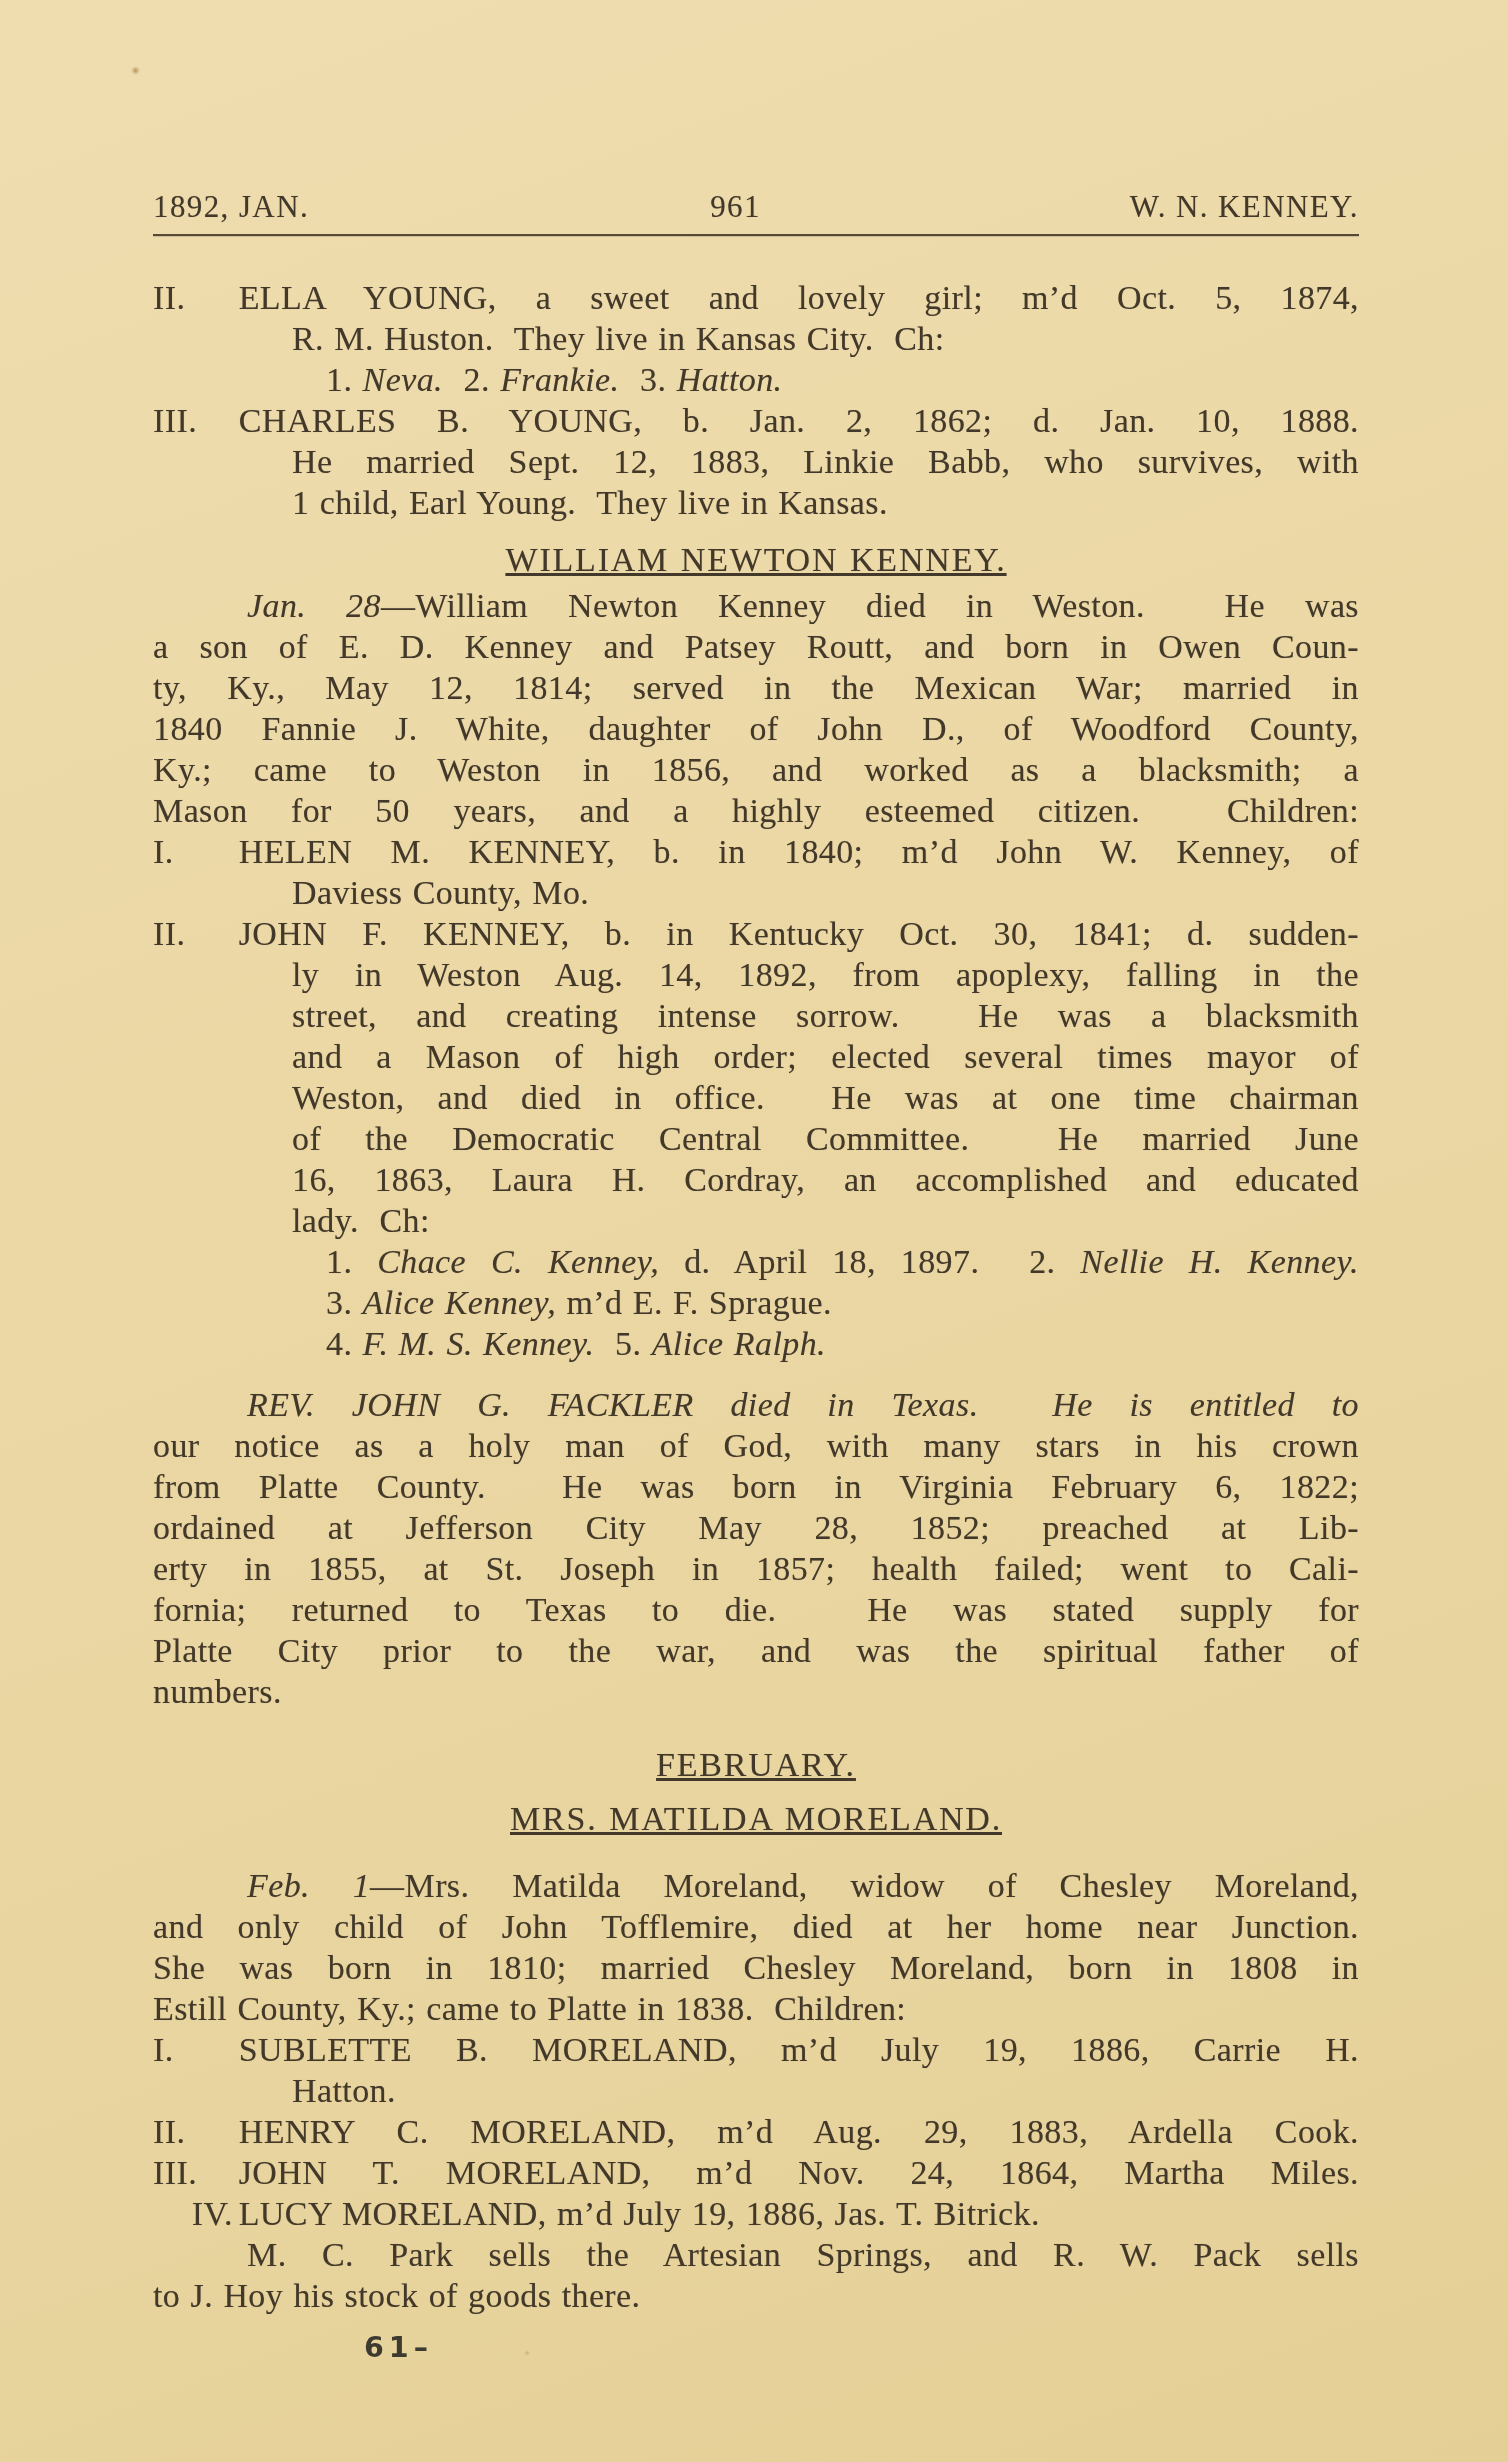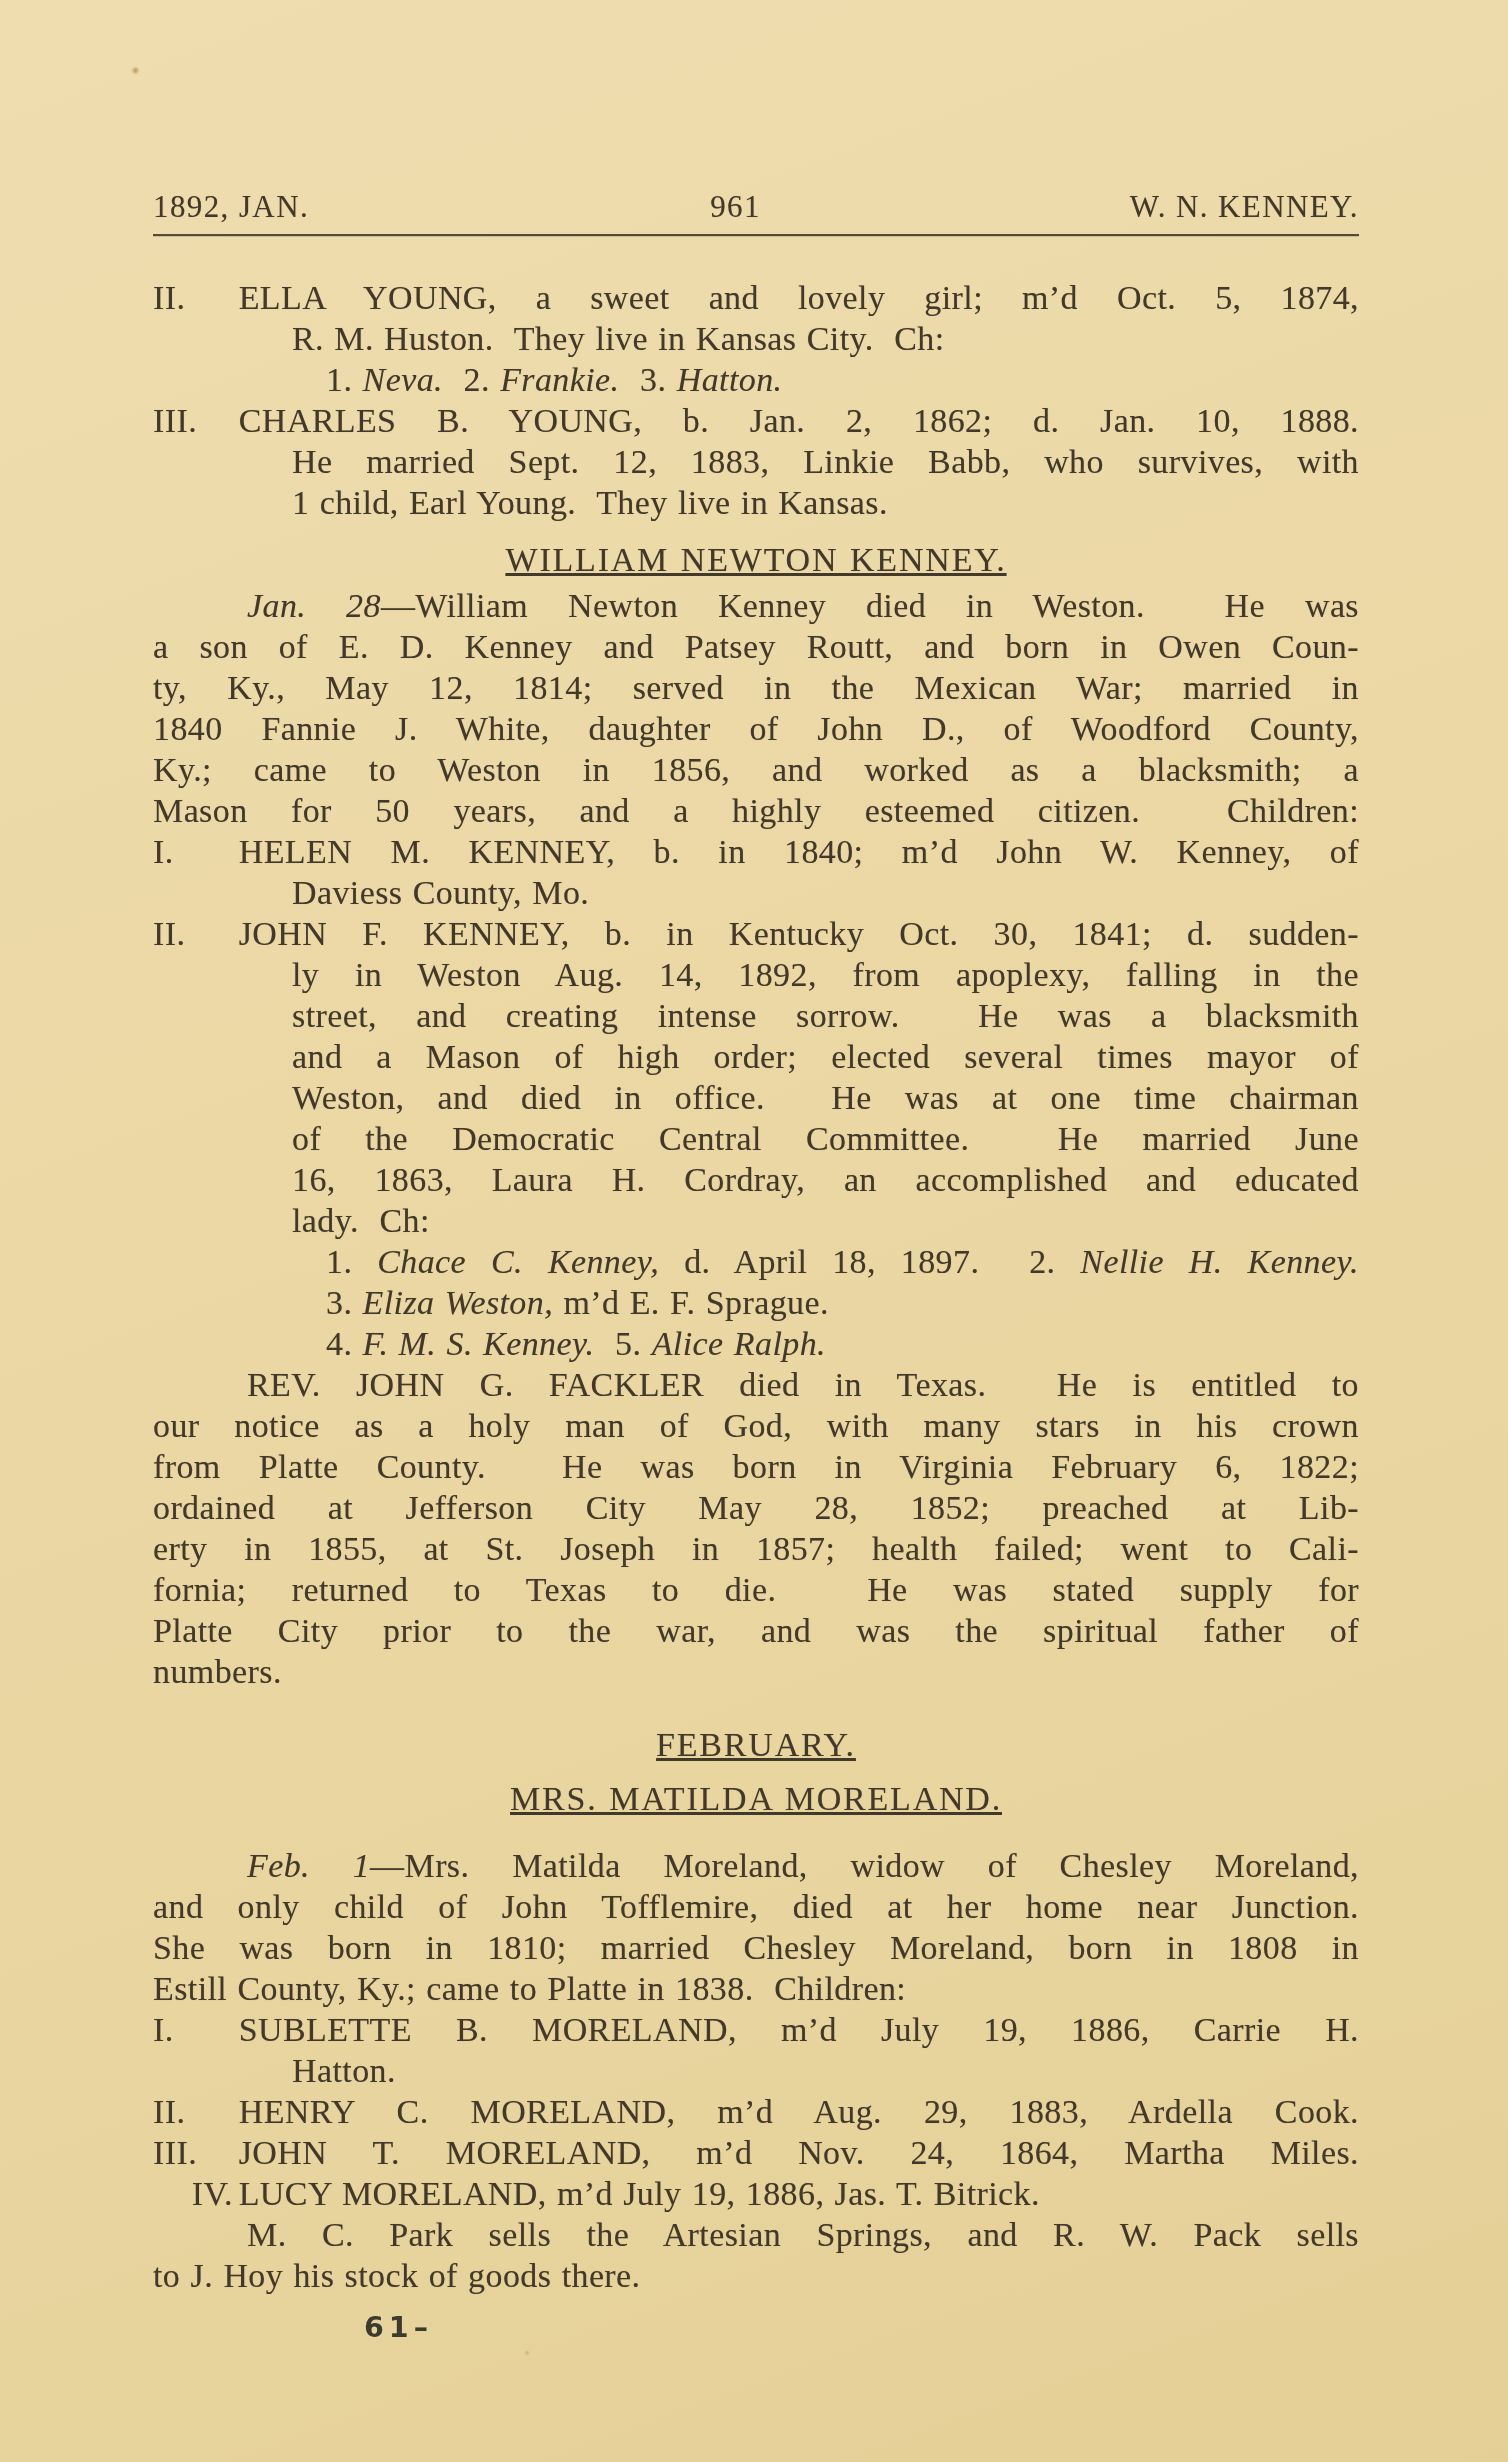--- a/index.html
+++ b/index.html
@@ -41,21 +41,21 @@
   }
   .j{text-align:justify;text-align-last:justify;}
   .cont{padding-left:139px;}
   .child{padding-left:173px;}
   .para{padding-left:94px;}
   .rn{display:inline-block;width:80px;text-align:right;margin-right:5.7px;}
   .it{font-style:italic;}
   .hcenter{text-align:center;letter-spacing:1.8px;text-decoration:underline;}
   .mt22{margin-top:15.7px;}
   .mb8{margin-bottom:5.7px;}
-  .mt28{}
+  .mt28{margin-top:20px;font-style:italic;}
   .mt45{margin-top:32px;}
   .mb18{margin-bottom:13px;}
   .mt15{margin-top:26px;}
   .sig{
     margin-top:14.3px;
     padding-left:211px;
     font-family:"DejaVu Sans","Liberation Sans",sans-serif;
     font-weight:700;
     font-size:28.5px;letter-spacing:5px;
     color:#3d3a30;
@@ -98,21 +98,21 @@
     <div class="line j"><span class="rn">II.</span><span>JOHN F. KENNEY, b. in Kentucky Oct. 30, 1841; d. sudden-</span></div>
     <div class="line cont j"><span>ly in Weston Aug. 14, 1892, from apoplexy, falling in the</span></div>
     <div class="line cont j"><span>street, and creating intense sorrow.&nbsp; He was a blacksmith</span></div>
     <div class="line cont j"><span>and a Mason of high order; elected several times mayor of</span></div>
     <div class="line cont j"><span>Weston, and died in office.&nbsp; He was at one time chairman</span></div>
     <div class="line cont j"><span>of the Democratic Central Committee.&nbsp; He married June</span></div>
     <div class="line cont j"><span>16, 1863, Laura H. Cordray, an accomplished and educated</span></div>
     <div class="line cont"><span>lady.&nbsp; Ch:</span></div>
 
     <div class="line child j"><span>1. </span><span class="it">Chace C. Kenney,</span><span> d. April 18, 1897.&nbsp; 2. </span><span class="it">Nellie H. Kenney.</span></div>
-    <div class="line child"><span>3. </span><span class="it">Eliza Weston,</span><span> m’d E. F. Sprague.</span></div>
+    <div class="line child"><span>3. </span><span class="it">Alice Kenney,</span><span> m’d E. F. Sprague.</span></div>
     <div class="line child"><span>4. </span><span class="it">F. M. S. Kenney.</span><span>&nbsp; 5. </span><span class="it">Alice Ralph.</span></div>
 
     <div class="line para j mt28"><span>REV. JOHN G. FACKLER died in Texas.&nbsp; He is entitled to</span></div>
     <div class="line j"><span>our notice as a holy man of God, with many stars in his crown</span></div>
     <div class="line j"><span>from Platte County.&nbsp; He was born in Virginia February 6, 1822;</span></div>
     <div class="line j"><span>ordained at Jefferson City May 28, 1852; preached at Lib-</span></div>
     <div class="line j"><span>erty in 1855, at St. Joseph in 1857; health failed; went to Cali-</span></div>
     <div class="line j"><span>fornia; returned to Texas to die.&nbsp; He was stated supply for</span></div>
     <div class="line j"><span>Platte City prior to the war, and was the spiritual father of</span></div>
     <div class="line"><span>numbers.</span></div>

